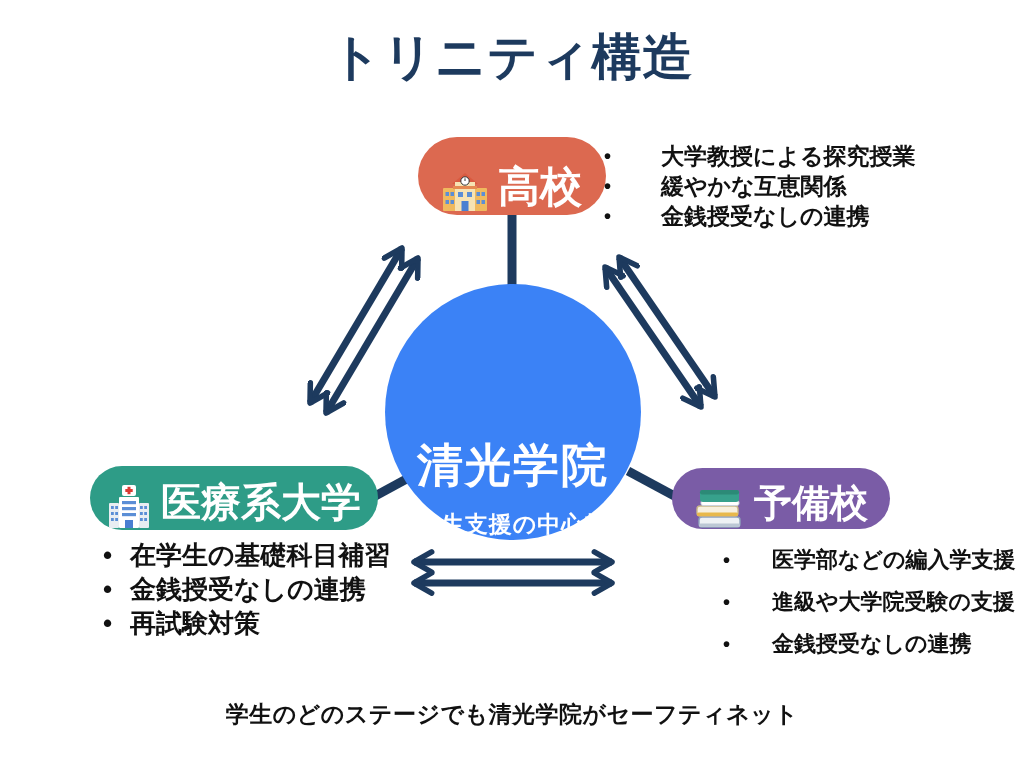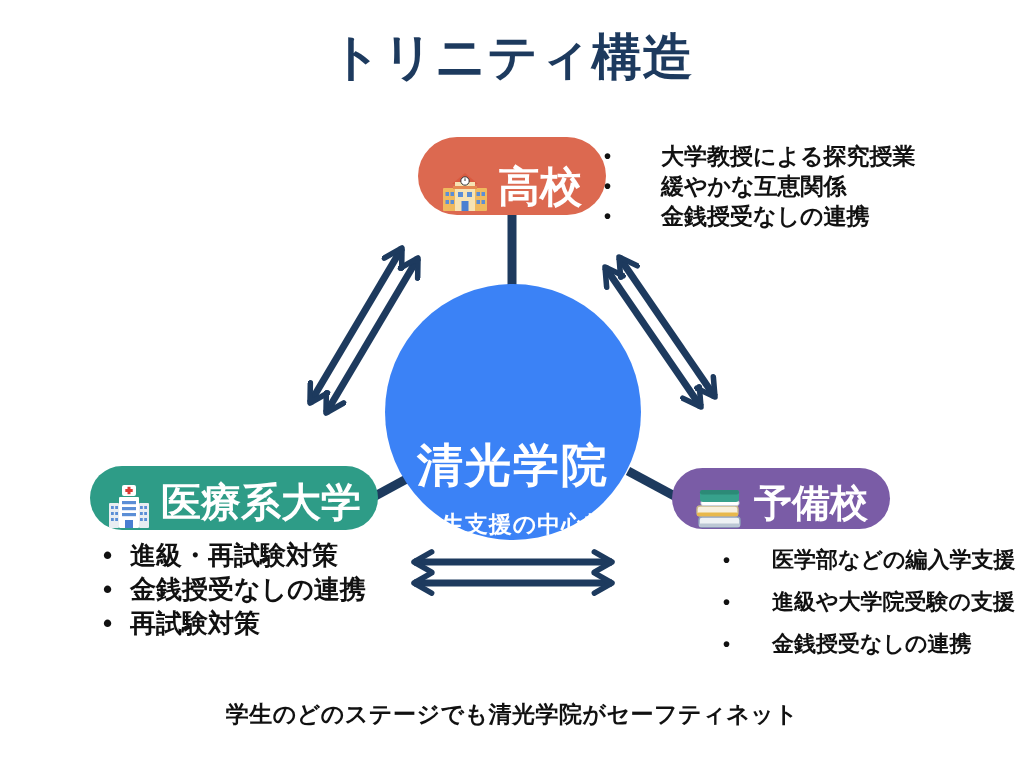--- a/index.html
+++ b/index.html
@@ -157,21 +157,21 @@
     <span>医療系大学</span>
   </div>
 
   <ul id="list-school" class="blist abs">
     <li>大学教授による探究授業</li>
     <li>緩やかな互恵関係</li>
     <li>金銭授受なしの連携</li>
   </ul>
 
   <ul id="list-medical" class="blist abs">
-    <li>進級・再試験対策</li>
+    <li>在学生の基礎科目補習</li>
     <li>金銭授受なしの連携</li>
     <li>再試験対策</li>
   </ul>
 
   <ul id="list-prep" class="blist abs">
     <li>医学部などの編入学支援</li>
     <li>進級や大学院受験の支援</li>
     <li>金銭授受なしの連携</li>
   </ul>
 

